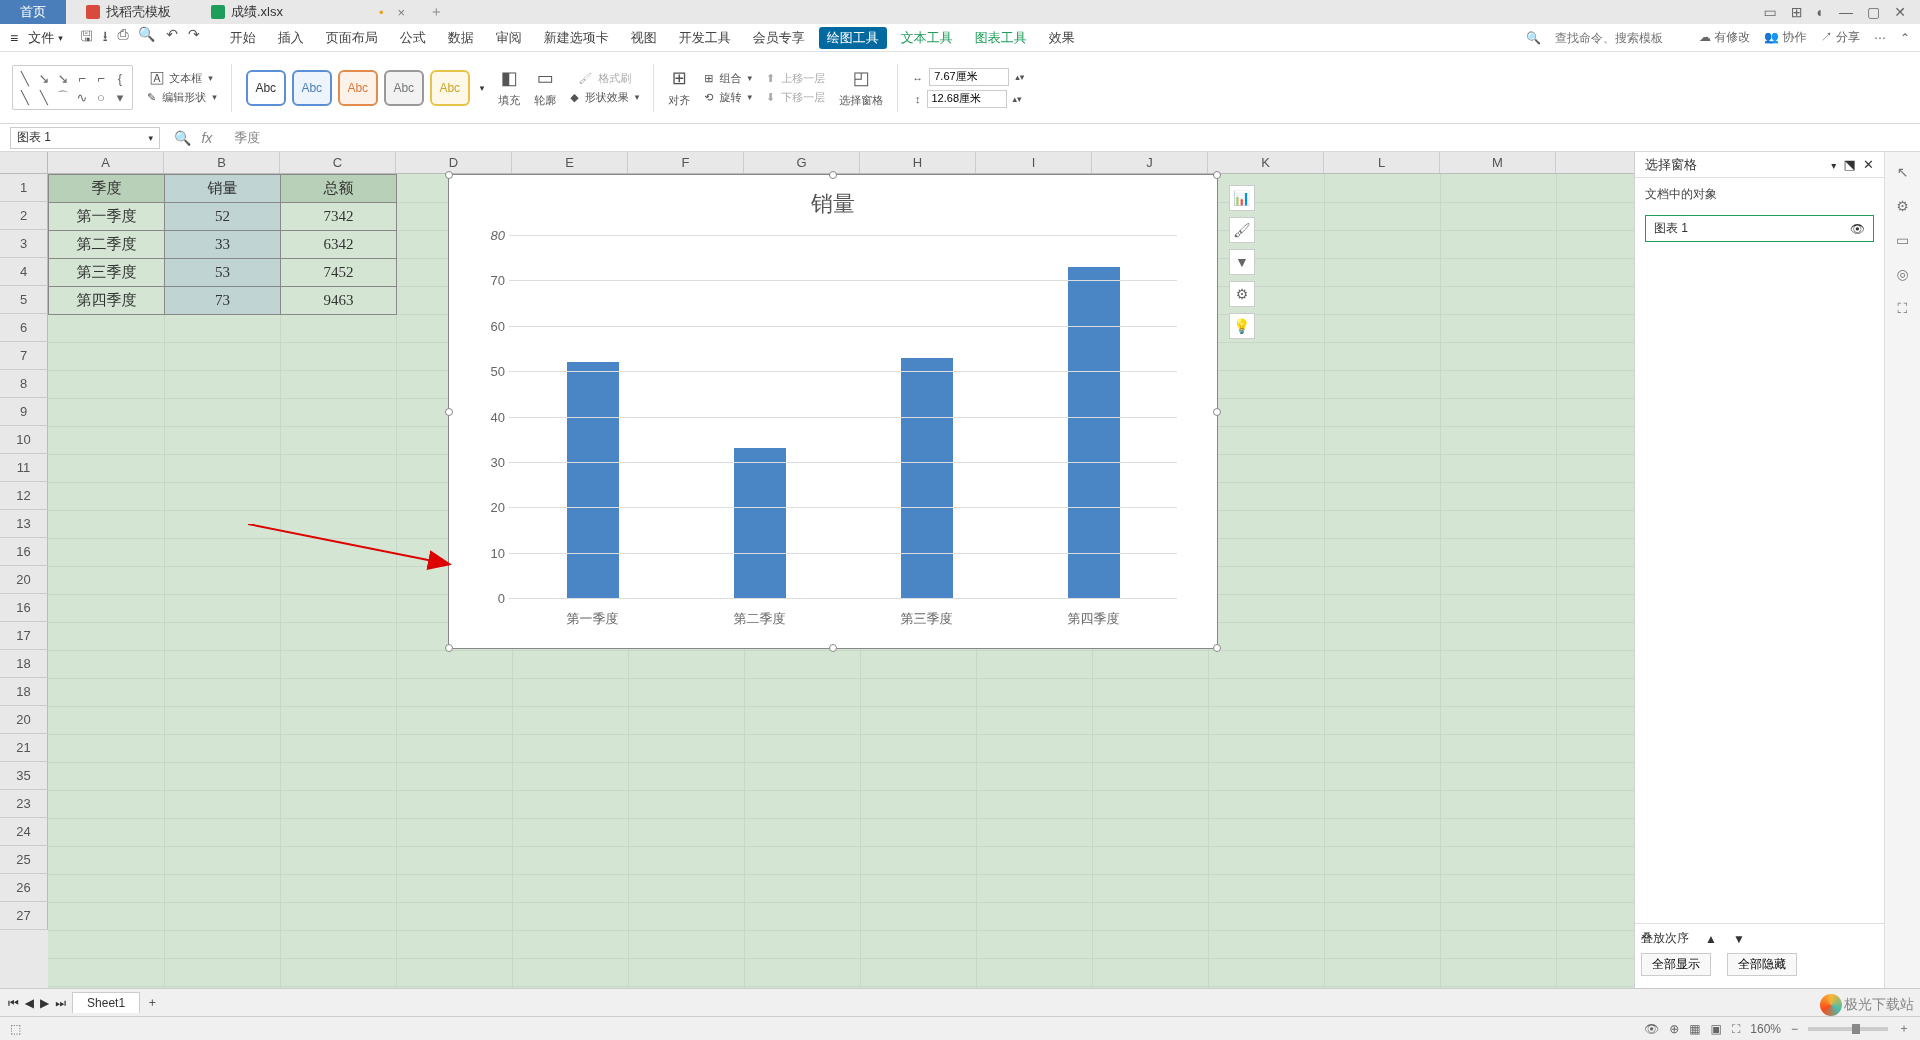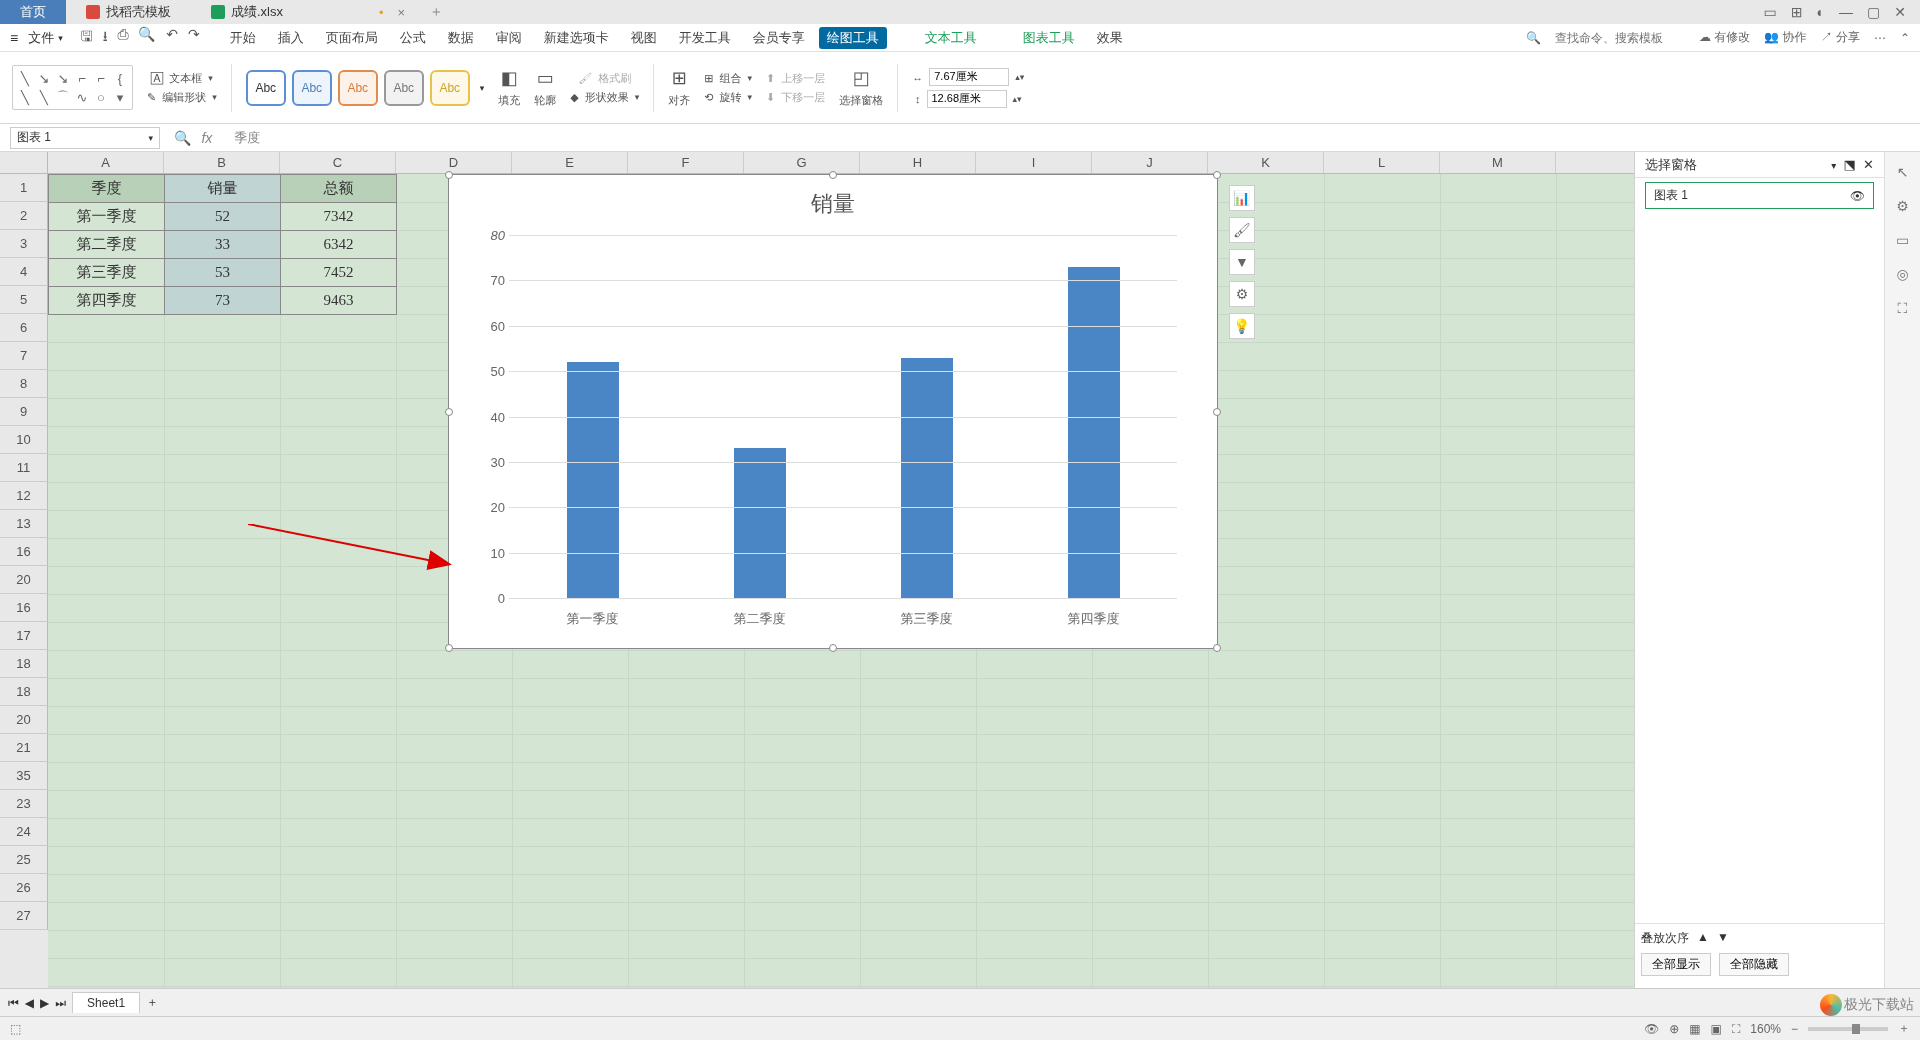--- a/index.html
+++ b/index.html
@@ -14,21 +14,21 @@
 .titlebar-right{margin-left:auto;display:flex;gap:14px;padding-right:14px;color:#666;}
 .titlebar-right span{cursor:pointer;}
 
 .menubar{height:28px;background:#fff;border-bottom:1px solid #e0e0e0;display:flex;align-items:center;padding:0 10px;gap:4px;}
 .file-btn{display:flex;align-items:center;gap:4px;padding:2px 6px;font-size:13px;}
 .qat{display:flex;gap:10px;margin-left:8px;color:#555;}
 .qat span{cursor:pointer;}
 .tabs{display:flex;gap:6px;margin-left:18px;}
 .rtab{padding:2px 8px;font-size:13px;color:#444;cursor:pointer;border-radius:3px;}
 .rtab.ctx{background:#0369a1;color:#fff;}
-.rtab.ctx2{color:#1e9e5a;margin-left:24px;}
+.rtab.ctx2{color:#1e9e5a;}
 .menubar-right{margin-left:auto;display:flex;gap:14px;align-items:center;font-size:12px;color:#666;}
 
 .ribbon{height:72px;background:#fff;border-bottom:1px solid #d8d8d8;display:flex;align-items:center;padding:0 12px;gap:14px;}
 .rgrp{display:flex;flex-direction:column;gap:4px;align-items:center;font-size:11px;color:#555;}
 .rgrp-row{display:flex;gap:6px;align-items:center;}
 .shape-box{border:1px solid #ccc;border-radius:2px;padding:4px;display:grid;grid-template-columns:repeat(6,16px);gap:3px;}
 .mini{width:16px;height:16px;color:#666;display:flex;align-items:center;justify-content:center;font-size:13px;}
 .abc{width:40px;height:36px;border:2px solid;border-radius:6px;display:flex;align-items:center;justify-content:center;font-size:12px;}
 .sep{width:1px;height:48px;background:#e0e0e0;}
 .dim-input{width:80px;height:18px;border:1px solid #ccc;padding:0 4px;font-size:11px;}
@@ -72,21 +72,21 @@
 .chart-btns{position:absolute;right:-38px;top:10px;display:flex;flex-direction:column;gap:6px;}
 .cbtn{width:26px;height:26px;border:1px solid #ccc;background:#fff;display:flex;align-items:center;justify-content:center;color:#666;font-size:14px;}
 
 .arrow{position:absolute;pointer-events:none;}
 
 .rpane{width:250px;background:#fff;border-left:1px solid #d0d0d0;display:flex;flex-direction:column;}
 .rpane-hdr{height:26px;display:flex;align-items:center;justify-content:space-between;padding:0 10px;border-bottom:1px solid #e0e0e0;font-size:13px;}
 .rpane-sub{padding:8px 10px;font-size:12px;color:#444;}
 .obj-item{margin:4px 10px;border:1px solid #1e9e5a;padding:4px 8px;font-size:12px;display:flex;justify-content:space-between;align-items:center;}
 .rpane-footer{margin-top:auto;border-top:1px solid #e0e0e0;padding:6px;}
-.rpane-footer .row{display:flex;gap:8px;font-size:12px;margin-bottom:6px;}
+.rpane-footer .row{display:flex;align-items:center;gap:16px;font-size:12px;margin-bottom:6px;}
 .rpane-footer button{border:1px solid #ccc;background:#f8f8f8;padding:2px 10px;font-size:12px;}
 
 .ristrip{width:36px;background:#f4f4f4;border-left:1px solid #ddd;display:flex;flex-direction:column;align-items:center;gap:18px;padding-top:12px;color:#777;}
 
 .sheettabs{height:28px;background:#f0f0f0;border-top:1px solid #ccc;display:flex;align-items:center;padding:0 8px;gap:6px;font-size:12px;}
 .sheettab{padding:3px 14px;background:#fff;border:1px solid #ccc;border-bottom:none;}
 
 .status{height:24px;background:#f0f0f0;border-top:1px solid #ccc;display:flex;align-items:center;padding:0 10px;gap:12px;font-size:12px;color:#666;}
 .status .right{margin-left:auto;display:flex;gap:10px;align-items:center;}
 .watermark{position:absolute;right:6px;bottom:24px;font-size:14px;color:#888;display:flex;align-items:center;gap:2px;}
@@ -471,20 +471,21 @@
         <line x1="0" y1="0" x2="200" y2="40" stroke="#d00" stroke-width="2" marker-end="url(#ah)"></line>
       </svg>
     </div>
   </div>
 
   <div class="rpane">
     <div class="rpane-hdr">
       <span>选择窗格</span>
       <span><span style="font-size:10px">▾</span>&nbsp;&nbsp;<span>⬔</span>&nbsp;&nbsp;<span>✕</span></span>
     </div>
+    <div class="rpane-sub">文档中的对象</div>
     <div class="obj-item">
       <span>图表 1</span>
       <span>👁</span>
     </div>
     <div class="rpane-footer">
       <div class="row">
           <span>叠放次序</span>
         <span>▲</span>
         <span>▼</span>
       </div>

